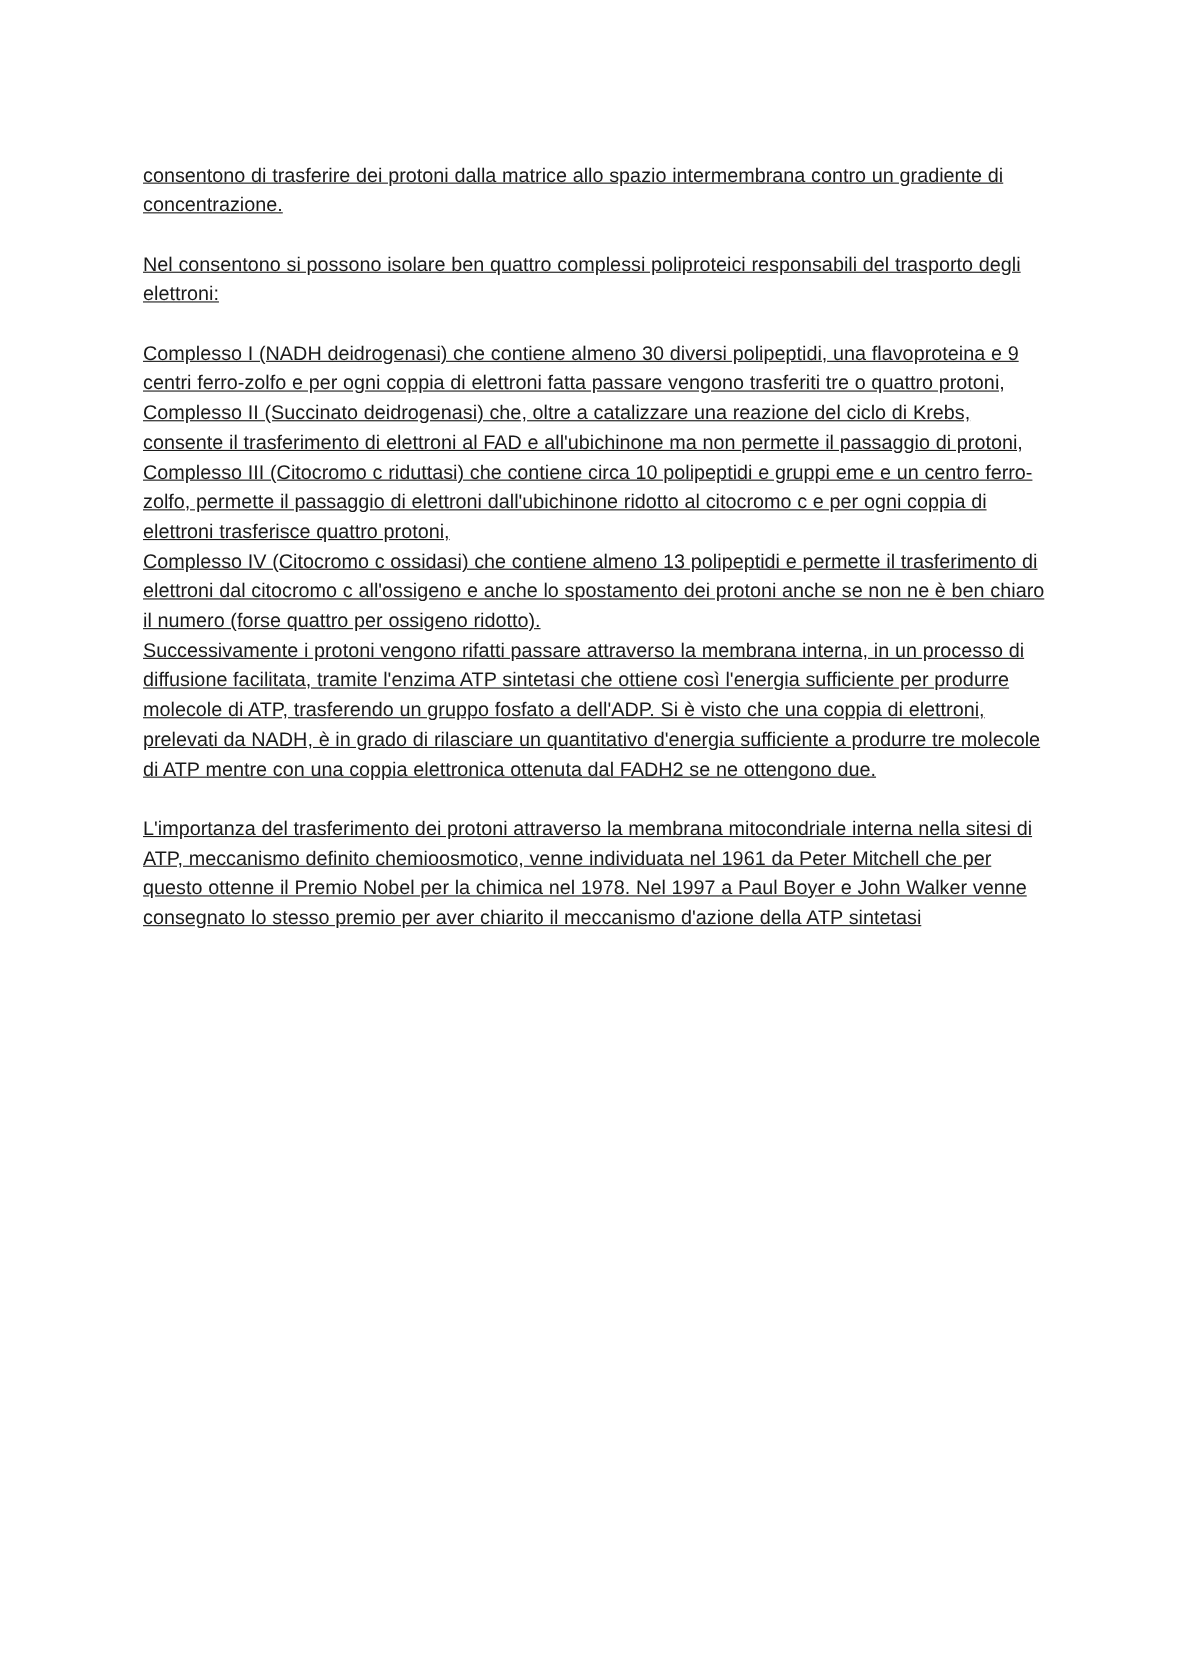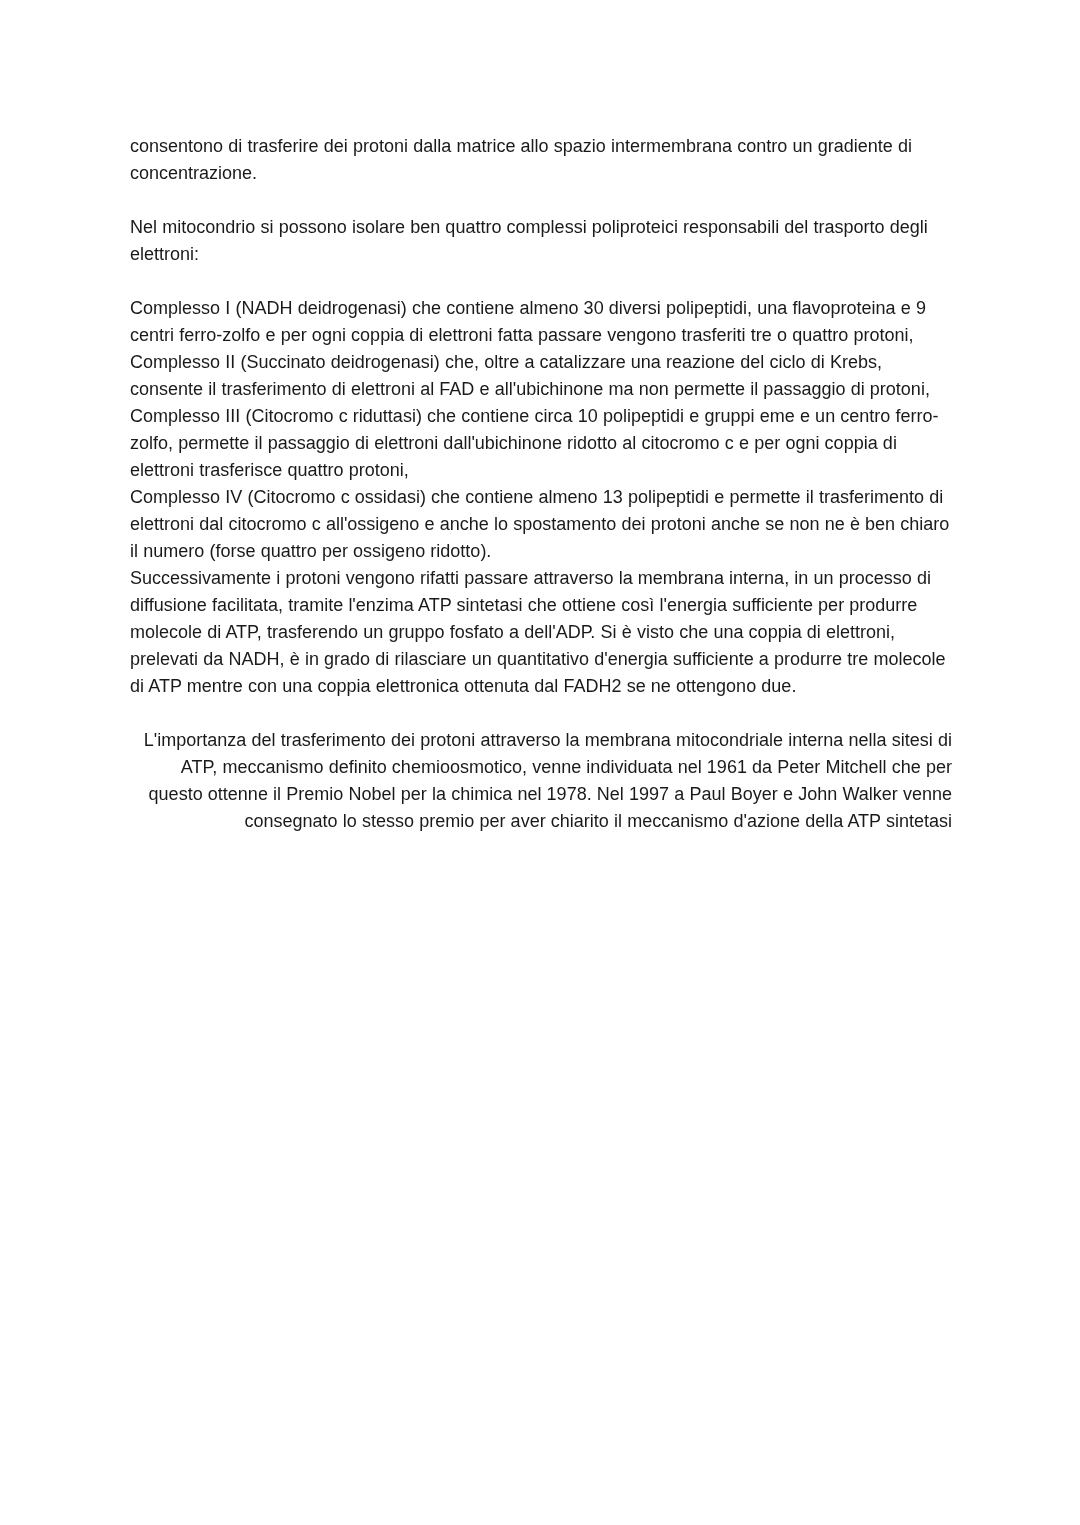--- a/index.html
+++ b/index.html
@@ -20,36 +20,36 @@
     top: 130px;
     left: 130px;
     width: 822px;
     font-family: "Liberation Sans", "DejaVu Sans", sans-serif;
     font-size: 18px;
     line-height: 27px;
     color: #1a1a1a;
     -webkit-font-smoothing: antialiased;
   }
   .doc-content p {
-    margin: 3px 0 27px 0;
+    margin: 16px 0 27px 0;
     white-space: pre-line; 
     word-spacing: 0.2px;
+    text-decoration: underline;
   }
   .doc-content p:last-child {
     margin-bottom: 0;
-    text-align: right;
   }
 </style>
 </head>
 <body>
 
 <div class="page">
   <div class="doc-content">
     <p>consentono di trasferire dei protoni dalla matrice allo spazio intermembrana contro un gradiente di concentrazione.</p>
-    <p>Nel mitocondrio si possono isolare ben quattro complessi poliproteici responsabili del trasporto degli elettroni:</p>
+    <p>Nel consentono si possono isolare ben quattro complessi poliproteici responsabili del trasporto degli elettroni:</p>
     <p>Complesso I (NADH deidrogenasi) che contiene almeno 30 diversi polipeptidi, una flavoproteina e 9 centri ferro-zolfo e per ogni coppia di elettroni fatta passare vengono trasferiti tre o quattro protoni,
 Complesso II (Succinato deidrogenasi) che, oltre a catalizzare una reazione del ciclo di Krebs, consente il trasferimento di elettroni al FAD e all'ubichinone ma non permette il passaggio di protoni,
 Complesso III (Citocromo c riduttasi) che contiene circa 10 polipeptidi e gruppi eme e un centro ferro-zolfo, permette il passaggio di elettroni dall'ubichinone ridotto al citocromo c e per ogni coppia di elettroni trasferisce quattro protoni,
 Complesso IV (Citocromo c ossidasi) che contiene almeno 13 polipeptidi e permette il trasferimento di elettroni dal citocromo c all'ossigeno e anche lo spostamento dei protoni anche se non ne è ben chiaro il numero (forse quattro per ossigeno ridotto).
 Successivamente i protoni vengono rifatti passare attraverso la membrana interna, in un processo di diffusione facilitata, tramite l'enzima ATP sintetasi che ottiene così l'energia sufficiente per produrre molecole di ATP, trasferendo un gruppo fosfato a dell'ADP. Si è visto che una coppia di elettroni, prelevati da NADH, è in grado di rilasciare un quantitativo d'energia sufficiente a produrre tre molecole di ATP mentre con una coppia elettronica ottenuta dal FADH2 se ne ottengono due.</p>
     <p>L'importanza del trasferimento dei protoni attraverso la membrana mitocondriale interna nella sitesi di ATP, meccanismo definito chemioosmotico, venne individuata nel 1961 da Peter Mitchell che per questo ottenne il Premio Nobel per la chimica nel 1978. Nel 1997 a Paul Boyer e John Walker venne consegnato lo stesso premio per aver chiarito il meccanismo d'azione della ATP sintetasi</p>
   </div>
 </div>
 
 </body></html>

